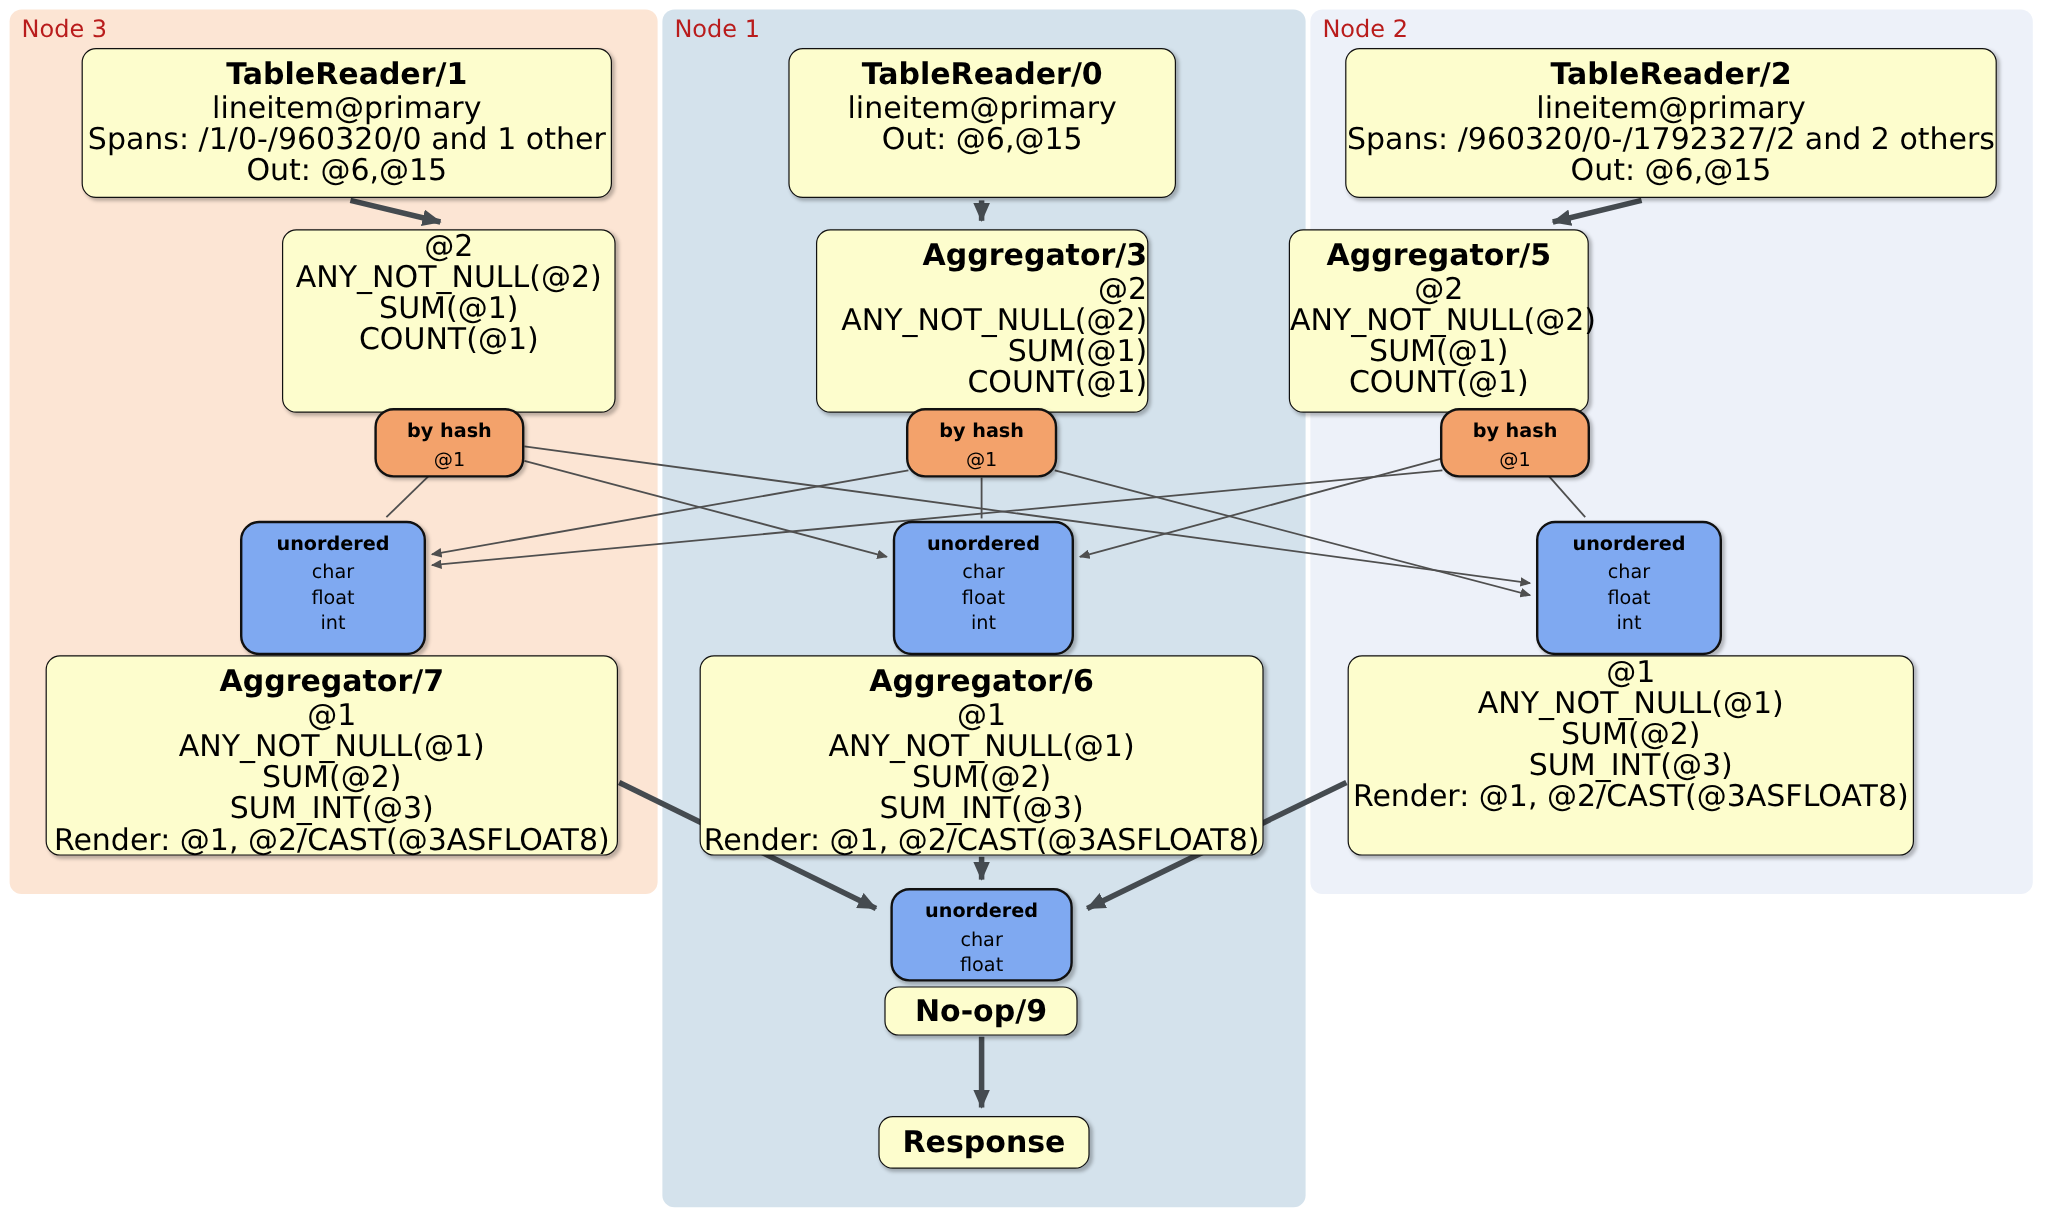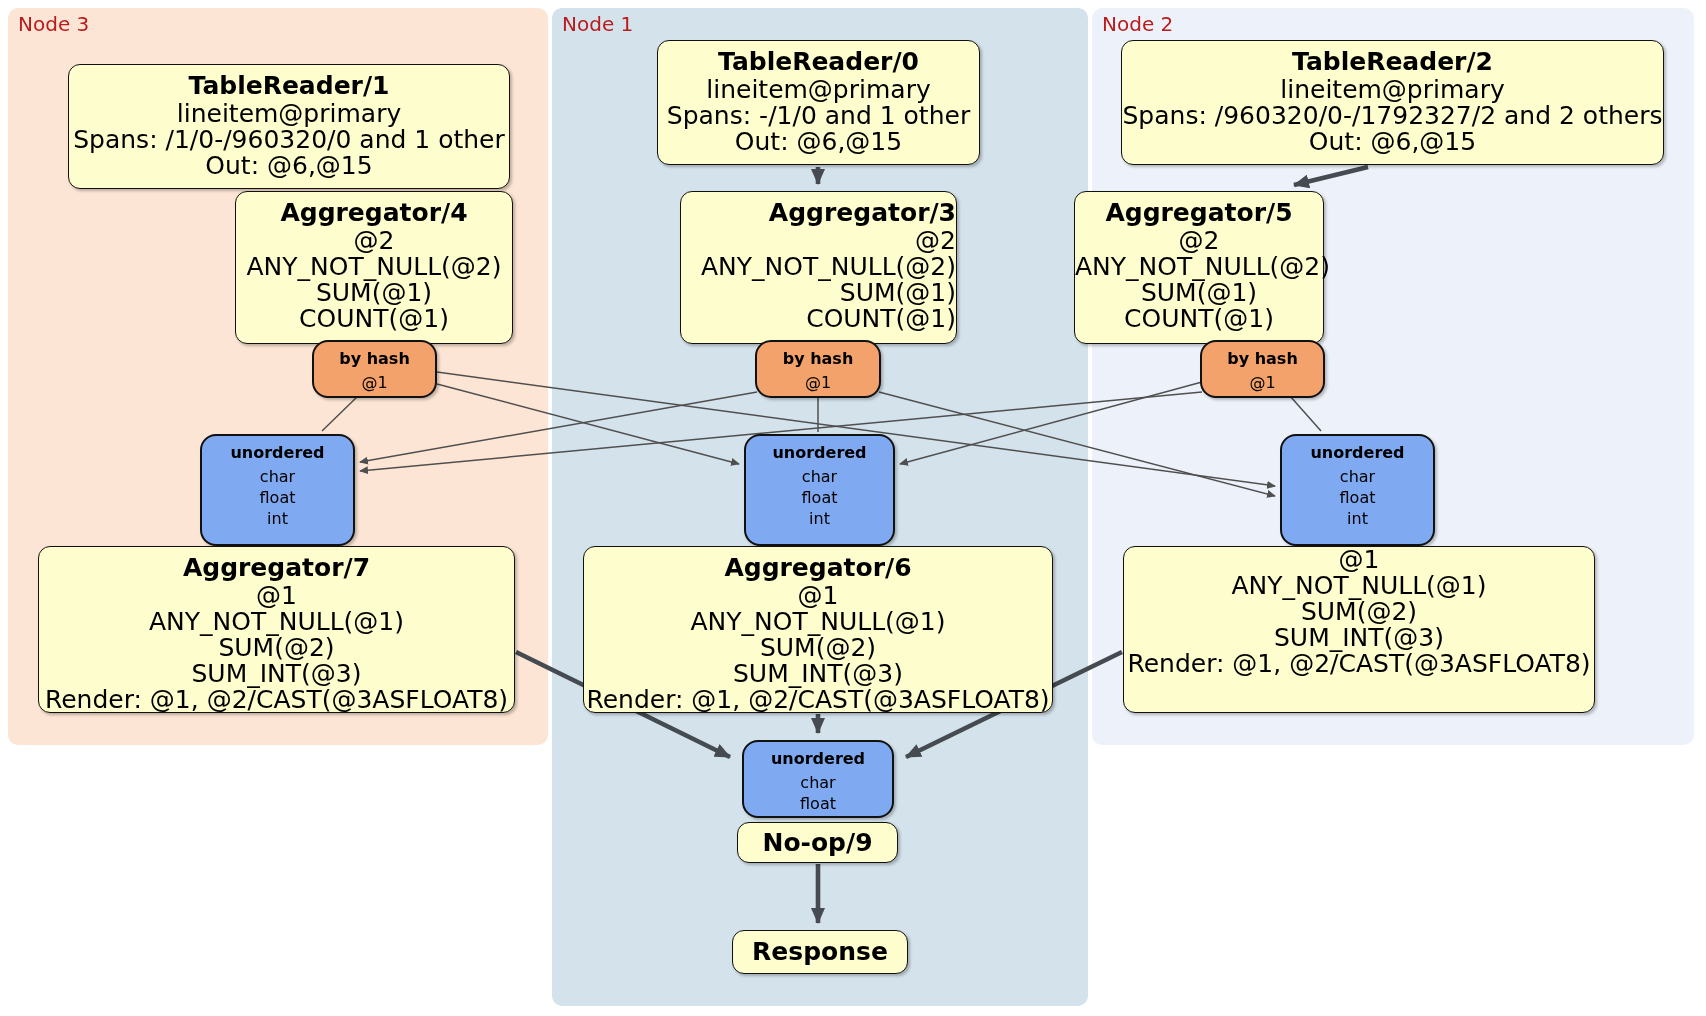--- a/index.html
+++ b/index.html
@@ -30,21 +30,21 @@
   }
   .yellow{background:#fdfdcd;}
   .router{background:#f3a26b;border-width:2px;border-radius:16px;}
   .stream{background:#7fa9f1;border-width:2px;border-radius:16px;}
   .title{font-size:25px;font-weight:bold;line-height:30px;padding-top:6px;white-space:nowrap;}
   .bl{font-size:25px;line-height:26px;white-space:nowrap;}
   .sm-title{font-size:16px;font-weight:bold;line-height:26px;padding-top:4px;white-space:nowrap;}
   .sm-line{font-size:16px;line-height:21px;white-space:nowrap;}
   .single .title{padding-top:0;}
   
-  #tr1{left:68px;top:40px;width:442px;height:125px;margin-top:24px;}
+  #tr1{left:68px;top:40px;width:442px;height:125px;}
   #tr0{left:657px;top:40px;width:323px;height:125px;}
   #tr2{left:1121px;top:40px;width:543px;height:125px;}
   #agg4{left:235px;top:191px;width:278px;height:153px;}
   #agg3{left:680px;top:191px;width:277px;height:153px;text-align:right;}
   #agg5{left:1058px;top:191px;width:250px;height:153px;margin-left:16px;}
   #agg7{left:38px;top:546px;width:477px;height:167px;}
   #agg6{left:583px;top:546px;width:470px;height:167px;}
   #agg8{left:1123px;top:546px;width:472px;height:167px;}
   #noop{left:737px;top:822px;width:161px;height:41px;display:flex;align-items:center;justify-content:center;}
   #response{left:732px;top:930px;width:176px;height:44px;display:flex;align-items:center;justify-content:center;}
@@ -104,21 +104,20 @@
     </g>
   </svg>
 
   <div class="box yellow" id="tr1">
     <div class="title">TableReader/1</div>
     <div class="bl">lineitem@primary</div>
     <div class="bl">Spans: /1/0-/960320/0 and 1 other</div>
     <div class="bl">Out: @6,@15</div>
   </div>
   <div class="box yellow" id="agg4">
-    <div class="title">Aggregator/4</div>
     <div class="bl">@2</div>
     <div class="bl">ANY_NOT_NULL(@2)</div>
     <div class="bl">SUM(@1)</div>
     <div class="bl">COUNT(@1)</div>
   </div>
   <div class="box router" id="byhash3">
     <div class="sm-title">by hash</div>
     <div class="sm-line">@1</div>
   </div>
   <div class="box stream" id="un3">
@@ -132,21 +131,20 @@
     <div class="bl">@1</div>
     <div class="bl">ANY_NOT_NULL(@1)</div>
     <div class="bl">SUM(@2)</div>
     <div class="bl">SUM_INT(@3)</div>
     <div class="bl">Render: @1, @2/CAST(@3ASFLOAT8)</div>
   </div>
 
   <div class="box yellow" id="tr0">
     <div class="title">TableReader/0</div>
     <div class="bl">lineitem@primary</div>
-    <div class="bl">Spans: -/1/0 and 1 other</div>
     <div class="bl">Out: @6,@15</div>
   </div>
   <div class="box yellow" id="agg3">
     <div class="title">Aggregator/3</div>
     <div class="bl">@2</div>
     <div class="bl">ANY_NOT_NULL(@2)</div>
     <div class="bl">SUM(@1)</div>
     <div class="bl">COUNT(@1)</div>
   </div>
   <div class="box router" id="byhash1">

